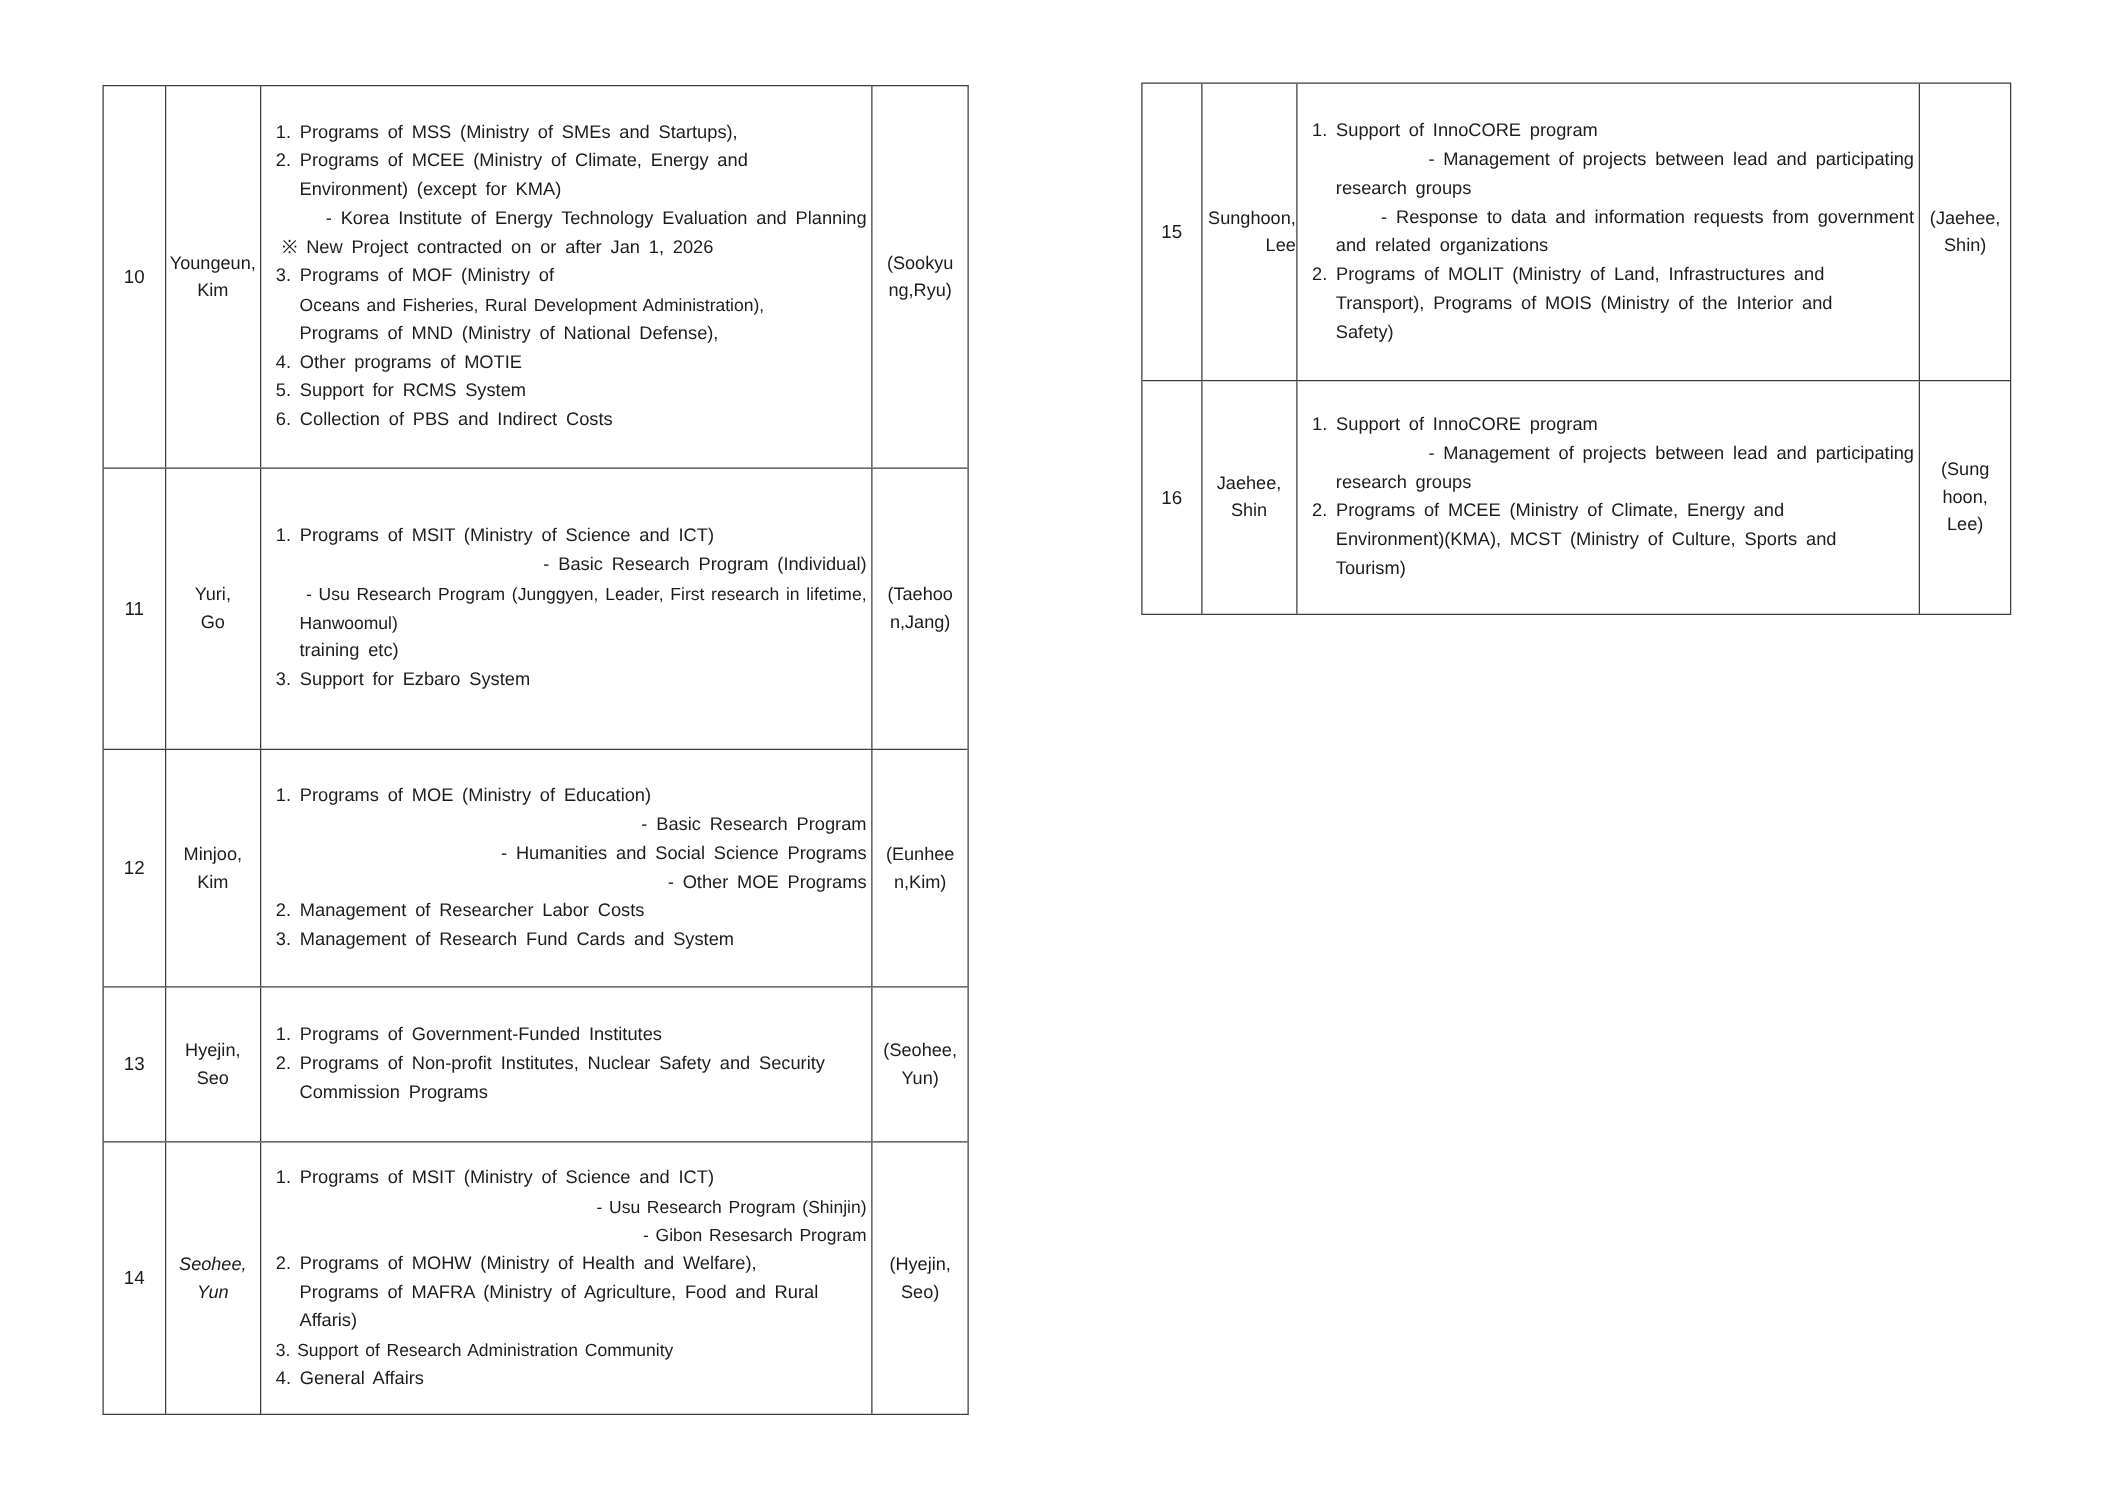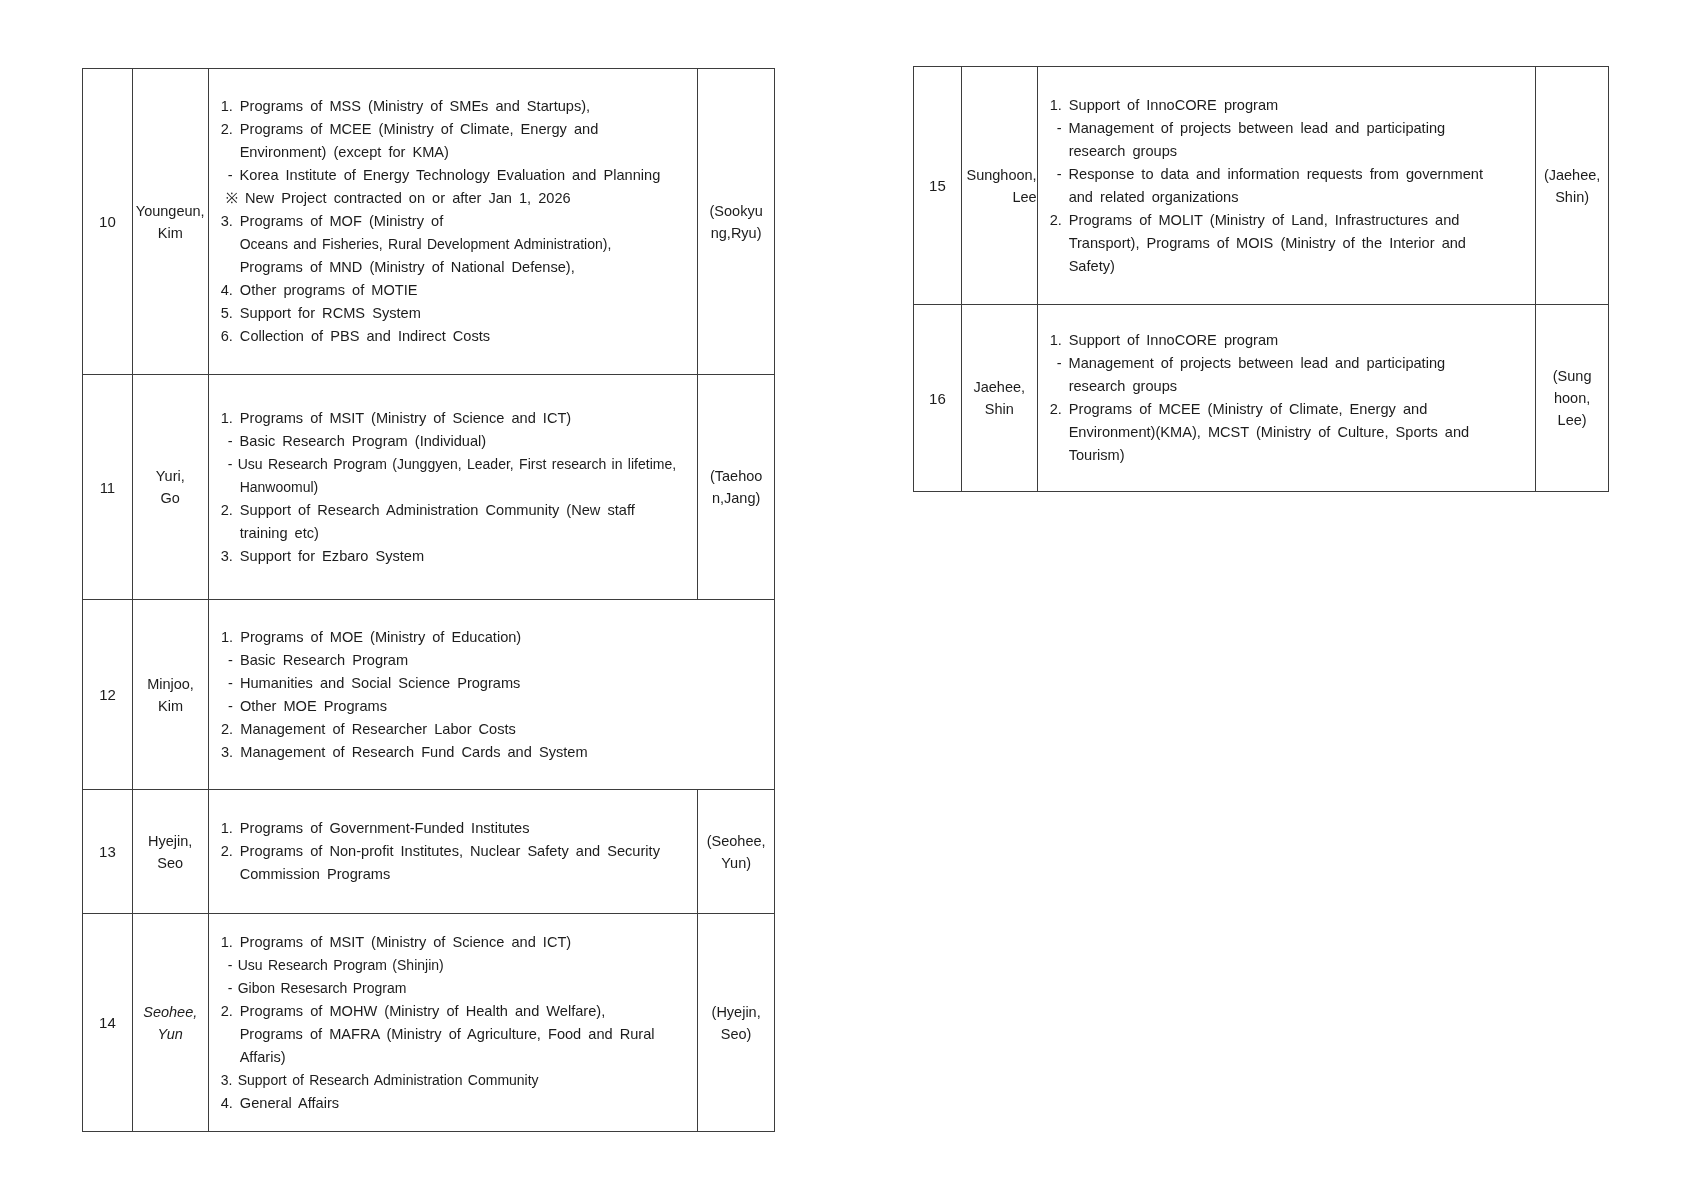--- a/index.html
+++ b/index.html
@@ -33,21 +33,21 @@
     font-size: 14.5px; line-height: 22px; text-align: center;
   }
   .cell.duties {
     display: flex; flex-direction: column; justify-content: center;
     font-size: 14.6px; line-height: 23px;
     padding: 8px 4px 8px 12px;
     word-spacing: 3px;
   }
   .duty { white-space: nowrap; }
   .duty.num  { padding-left: 0px; }
-  .duty.dash { padding-left: 7px; }
+  .duty.dash { padding-left: 7px; text-align: right; }
   .duty.note { padding-left: 5px; }
   .duty.cont { padding-left: 19px; }
   .duty.small { font-size: 14px; word-spacing: 1.5px; }
 </style>
 </head>
 <body>
 
 <div id="table-host-left" class="doc-table" style="left: 82px; top: 68px; width: 693px;">
     <div class="t-row" style="height: 305px;">
       <div class="cell no" style="width: 49px;">
@@ -81,21 +81,20 @@
       </div>
       <div class="cell name" style="width: 76px;">
         <div>Yuri,</div>
         <div>Go</div>
       </div>
       <div class="cell duties" style="width: 491px;">
         <div class="duty num">1. Programs of MSIT (Ministry of Science and ICT)</div>
         <div class="duty dash">- Basic Research Program (Individual)</div>
         <div class="duty dash small">- Usu Research Program (Junggyen, Leader, First research in lifetime,</div>
         <div class="duty cont small">Hanwoomul)</div>
-        <div class="duty num">2. Support of Research Administration Community (New staff</div>
         <div class="duty cont">training etc)</div>
         <div class="duty num">3. Support for Ezbaro System</div>
       </div>
       <div class="cell backup" style="width: 77px;">
         <div>(Taehoo</div>
         <div>n,Jang)</div>
       </div>
     </div>
     <div class="t-row" style="height: 190px;">
       <div class="cell no" style="width: 49px;">
@@ -105,20 +104,24 @@
         <div>Minjoo,</div>
         <div>Kim</div>
       </div>
       <div class="cell duties" style="width: 491px;">
         <div class="duty num">1. Programs of MOE (Ministry of Education)</div>
         <div class="duty dash">- Basic Research Program</div>
         <div class="duty dash">- Humanities and Social Science Programs</div>
         <div class="duty dash">- Other MOE Programs</div>
         <div class="duty num">2. Management of Researcher Labor Costs</div>
         <div class="duty num">3. Management of Research Fund Cards and System</div>
+      </div>
+      <div class="cell backup" style="width: 77px;">
+        <div>(Eunhee</div>
+        <div>n,Kim)</div>
       </div>
     </div>
     <div class="t-row" style="height: 124px;">
       <div class="cell no" style="width: 49px;">
         <span>13</span>
       </div>
       <div class="cell name" style="width: 76px;">
         <div>Hyejin,</div>
         <div>Seo</div>
       </div>

